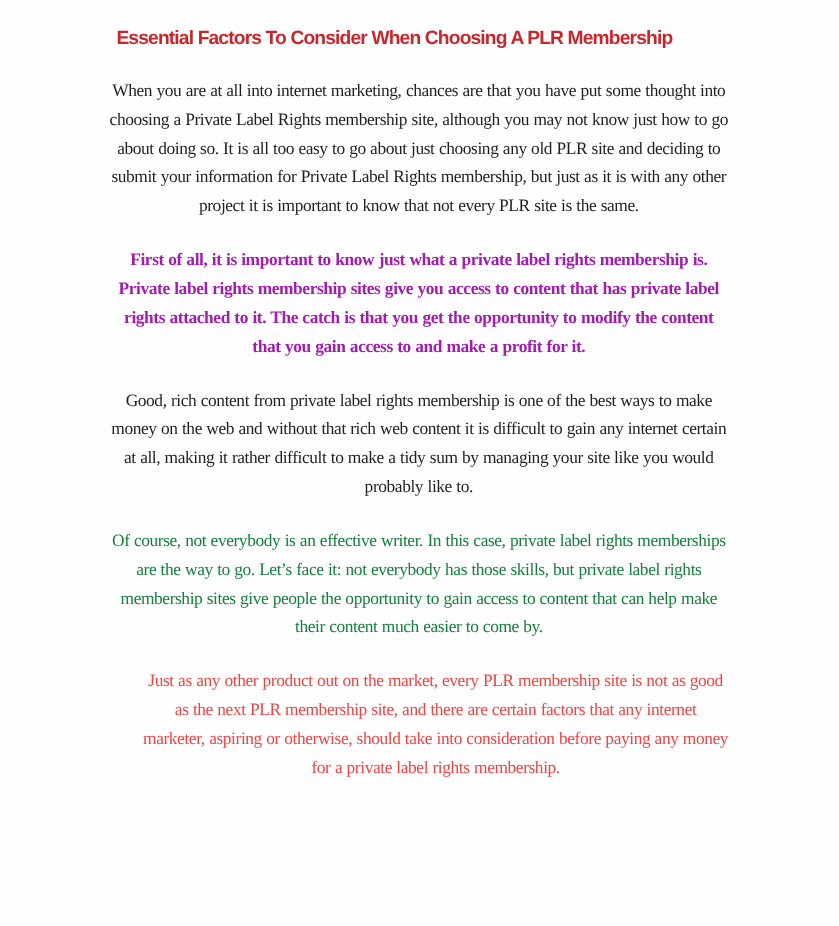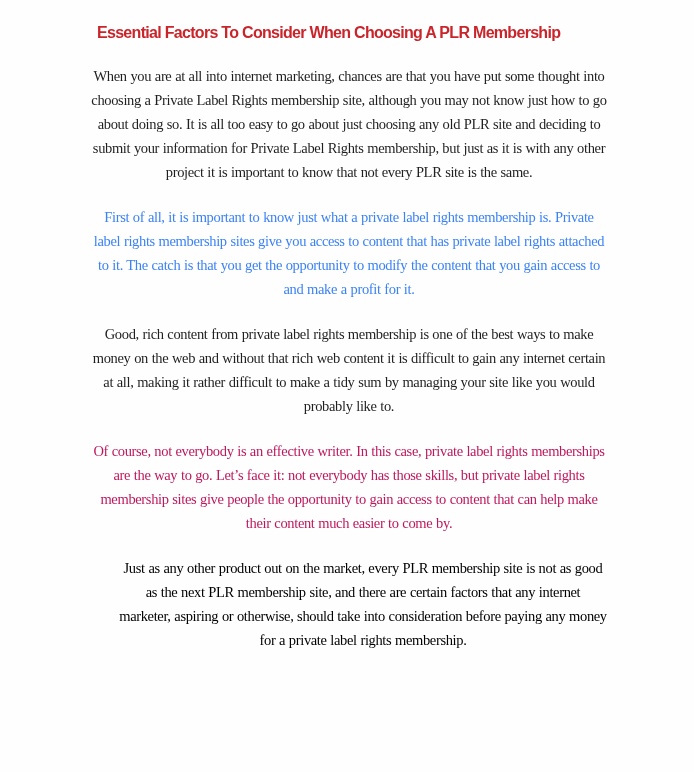--- a/index.html
+++ b/index.html
@@ -39,18 +39,18 @@
     text-align: center;
   }
 </style>
 </head>
 <body>
 
 <main class="doc-page" style="background: rgb(254, 254, 254);">
   <h1 class="article-heading" style="color: rgb(201, 37, 43);">Essential Factors To Consider When Choosing A PLR Membership</h1>
   <section class="article-body">
       <p style="color: rgb(31, 31, 31);">When you are at all into internet marketing, chances are that you have put some thought into choosing a Private Label Rights membership site, although you may not know just how to go about doing so. It is all too easy to go about just choosing any old PLR site and deciding to submit your information for Private Label Rights membership, but just as it is with any other project it is important to know that not every PLR site is the same.</p>
-      <p style="color: #3b82f6;">First of all, it is important to know just what a private label rights membership is. Private label rights membership sites give you access to content that has private label rights attached to it. The catch is that you get the opportunity to modify the content that you gain access to and make a profit for it.</p>
+      <p style="color: #a21caf; font-weight: bold;">First of all, it is important to know just what a private label rights membership is. Private label rights membership sites give you access to content that has private label rights attached to it. The catch is that you get the opportunity to modify the content that you gain access to and make a profit for it.</p>
       <p style="color: rgb(31, 31, 31);">Good, rich content from private label rights membership is one of the best ways to make money on the web and without that rich web content it is difficult to gain any internet certain at all, making it rather difficult to make a tidy sum by managing your site like you would probably like to.</p>
-      <p style="color: #be185d;">Of course, not everybody is an effective writer. In this case, private label rights memberships are the way to go. Let’s face it: not everybody has those skills, but private label rights membership sites give people the opportunity to gain access to content that can help make their content much easier to come by.</p>
-      <p style="color: #000000; margin-left: 28px;">Just as any other product out on the market, every PLR membership site is not as good as the next PLR membership site, and there are certain factors that any internet marketer, aspiring or otherwise, should take into consideration before paying any money for a private label rights membership.</p>
+      <p style="color: #15803d;">Of course, not everybody is an effective writer. In this case, private label rights memberships are the way to go. Let’s face it: not everybody has those skills, but private label rights membership sites give people the opportunity to gain access to content that can help make their content much easier to come by.</p>
+      <p style="color: #ef4444; margin-left: 28px;">Just as any other product out on the market, every PLR membership site is not as good as the next PLR membership site, and there are certain factors that any internet marketer, aspiring or otherwise, should take into consideration before paying any money for a private label rights membership.</p>
     </section>
 </main>
 
 </body></html>

